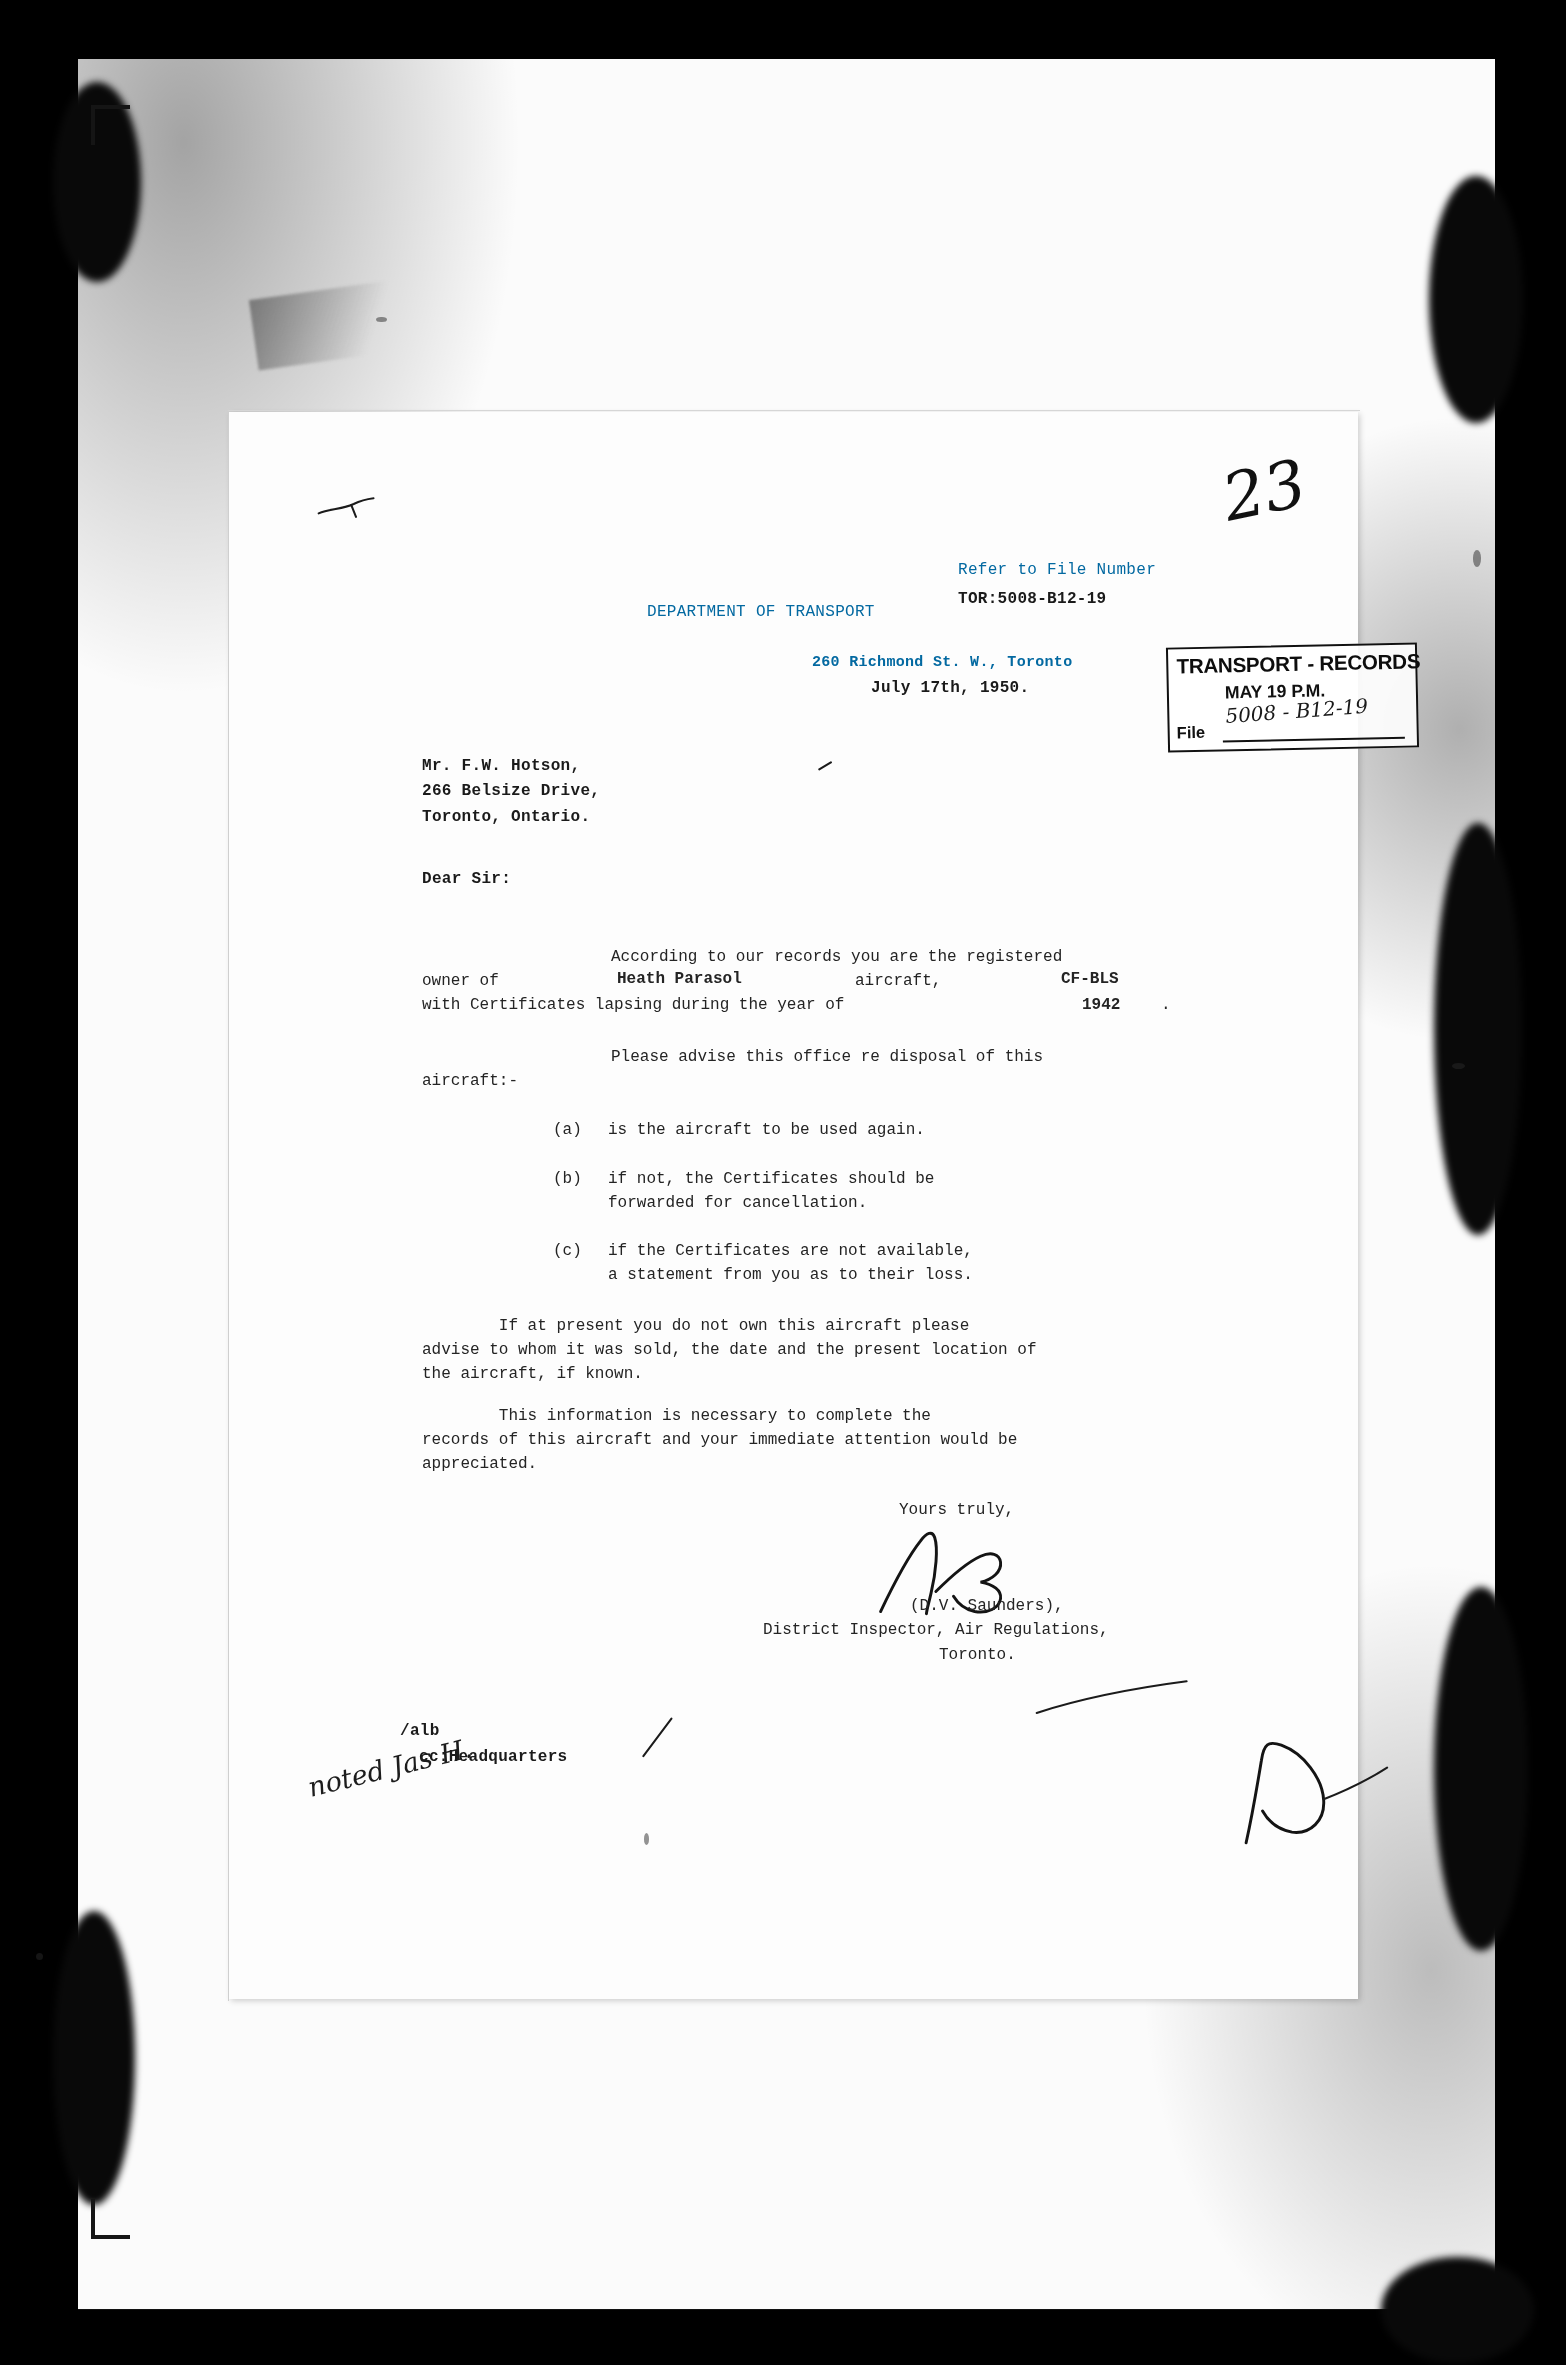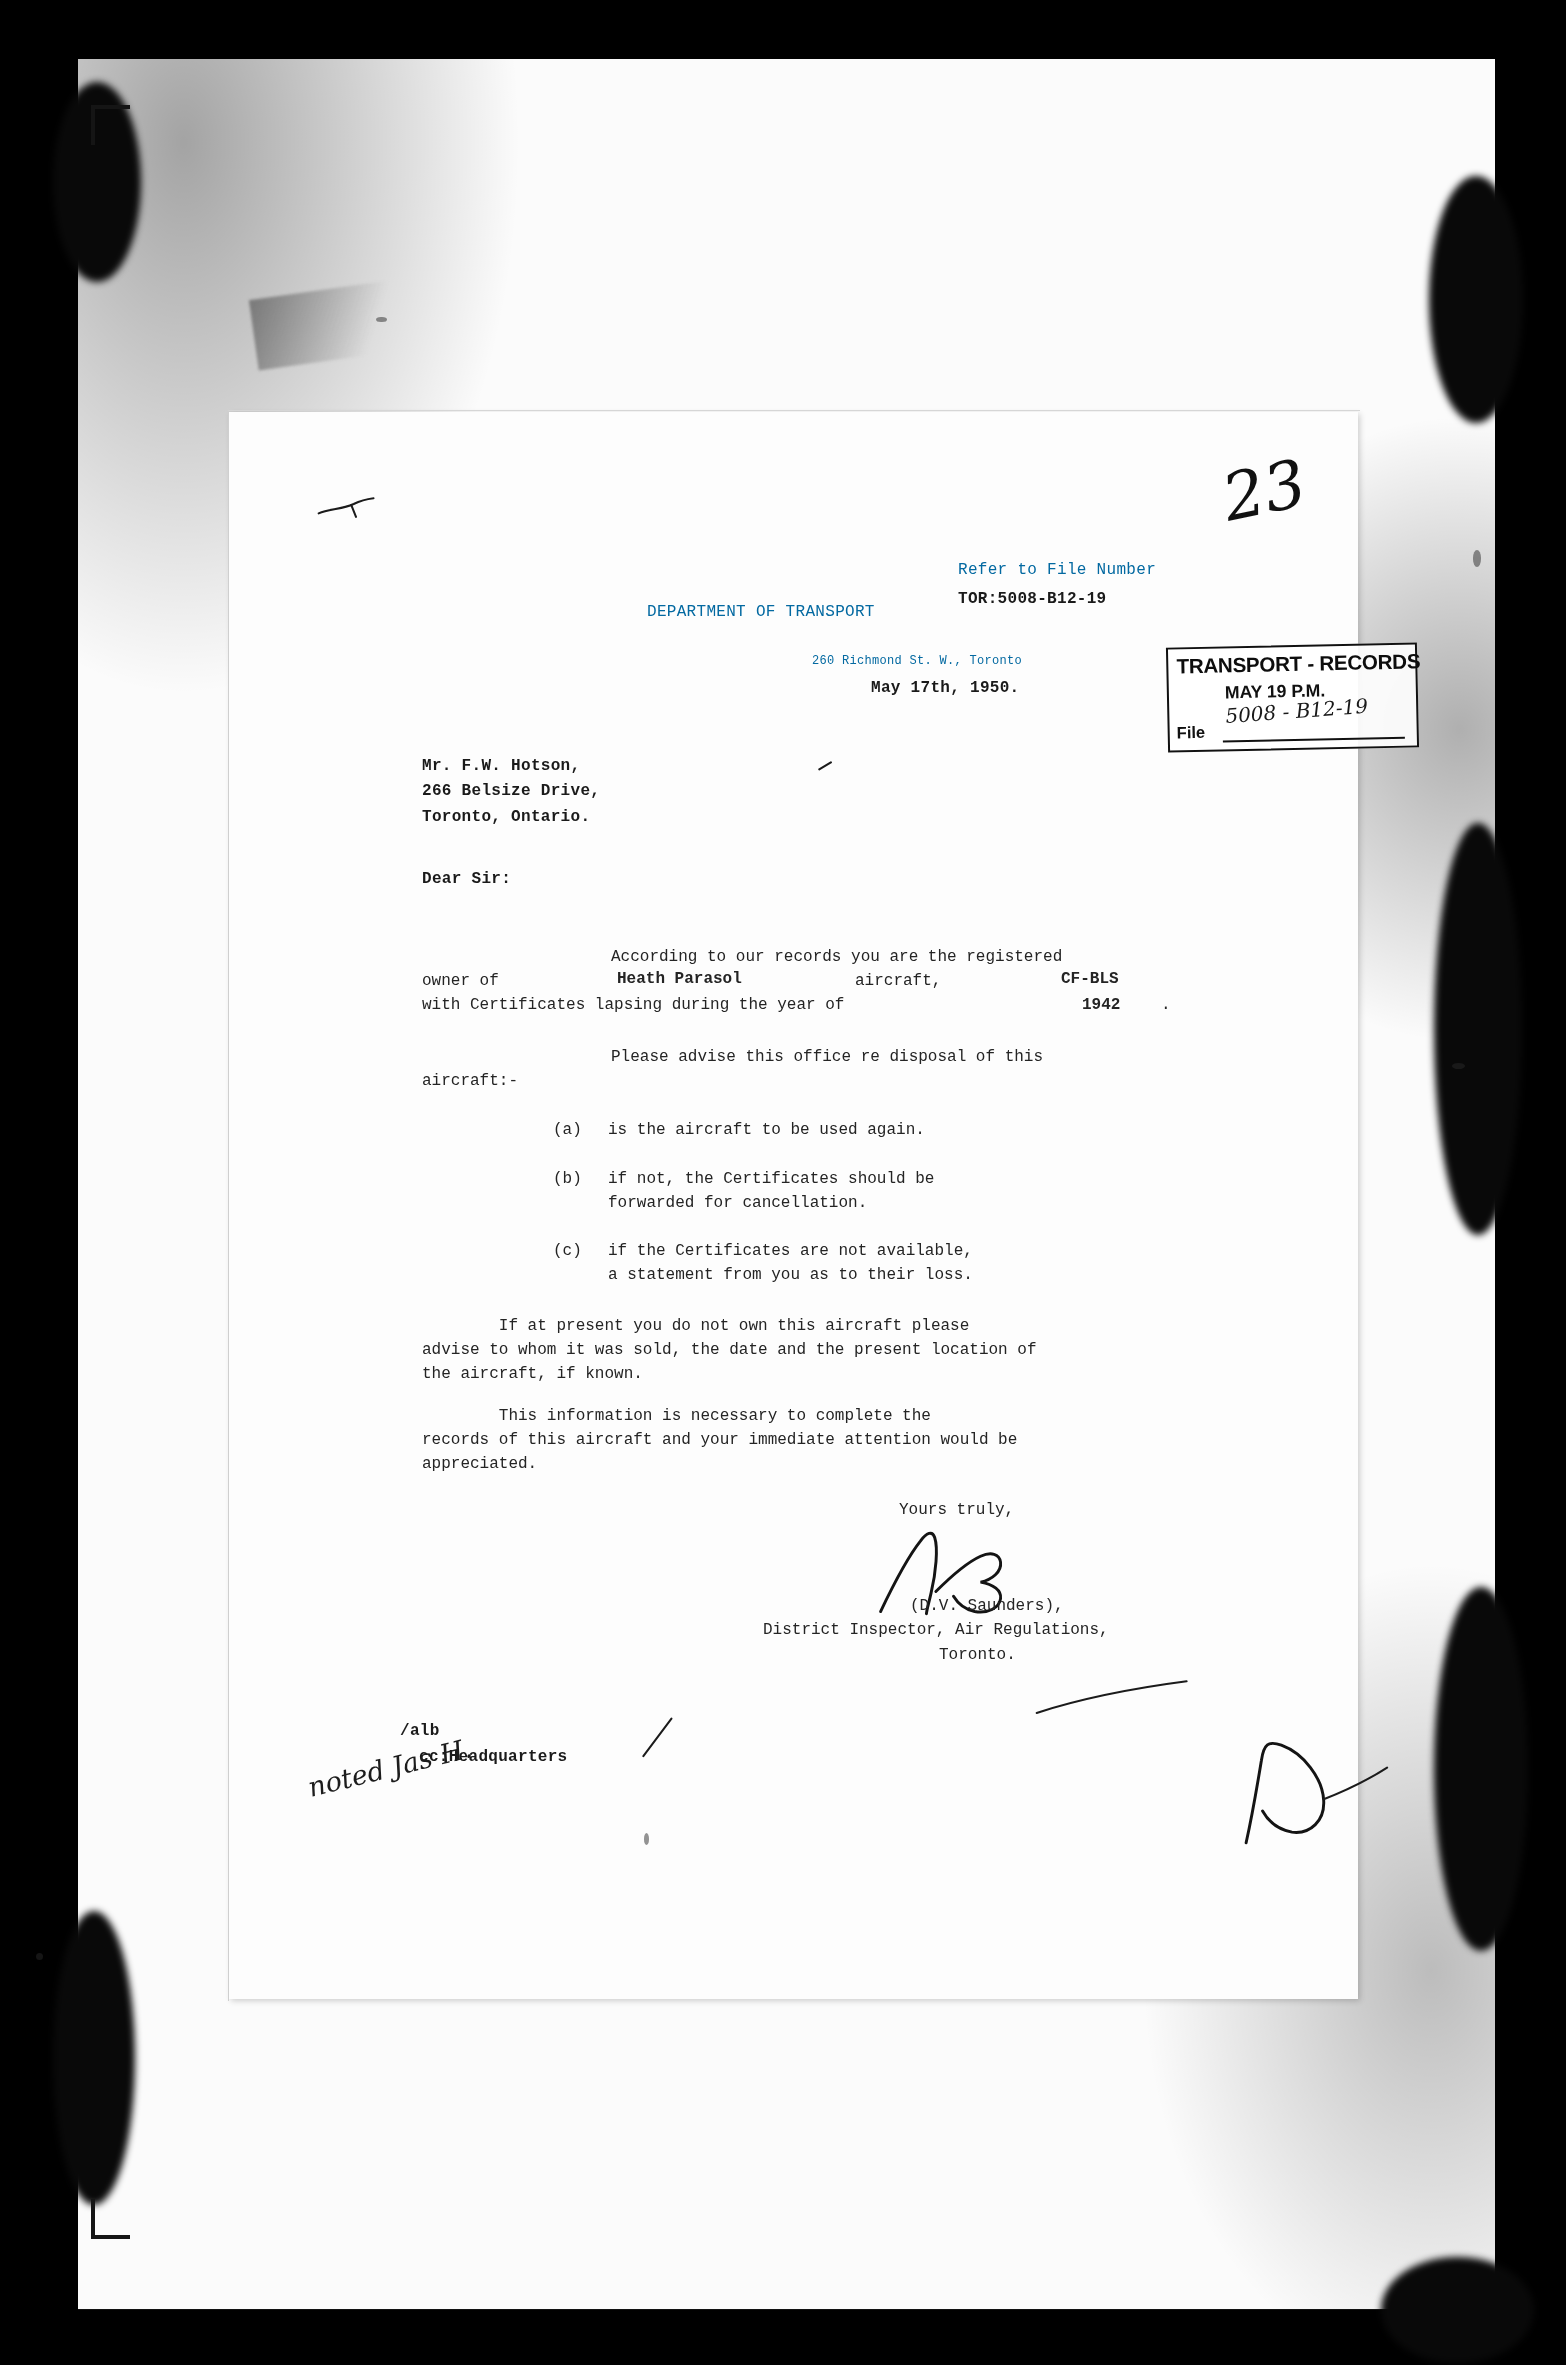--- a/index.html
+++ b/index.html
@@ -105,21 +105,21 @@
   }
 
   
   .t {
     position: absolute;
     font-family: "Liberation Mono", monospace;
     color: #1a1a1a;
     white-space: pre;
     letter-spacing: 0.3px;
   }
-  .sz-18 { font-size: 12px; }
+  .sz-18 { font-size: 15px; font-weight: bold; }
   .sz-20 { font-size: 16px; }
   .bold  { font-weight: bold; }
   .faded { color: #0369a1; }
 
   .body-block {
     position: absolute;
     font-family: "Liberation Mono", monospace;
     font-size: 16px;
     line-height: 24px;
     color: #242424;
@@ -275,21 +275,21 @@
 </svg>
 
 <div class="hand hand-23">23</div>
 
 <div class="t sz-20 faded" style="left:958px; top:561px;">Refer to File Number</div>
 <div class="t sz-20 bold" style="left:958px; top:590px;">TOR:5008-B12-19</div>
 
 <div class="t sz-20 faded" style="left:647px; top:603px;">DEPARTMENT OF TRANSPORT</div>
 
 <div class="t sz-18 faded" style="left:812px; top:654px;">260 Richmond St. W., Toronto</div>
-<div class="t sz-20 bold" style="left:871px; top:679px;">May 17th, 1950.</div>
+<div class="t sz-20 bold" style="left:871px; top:679px;">July 17th, 1950.</div>
 
 <div class="stamp">
   <div class="stamp-title">TRANSPORT - RECORDS</div>
   <div class="stamp-date">MAY 19 P.M.</div>
   <div class="stamp-handwritten">5008 - B12-19</div>
   <div class="stamp-file-label">File</div>
   <div class="stamp-file-rule"></div>
 </div>
 
 <div class="t sz-20 bold" style="left:422px; top:757px;">Mr. F.W. Hotson,</div>

